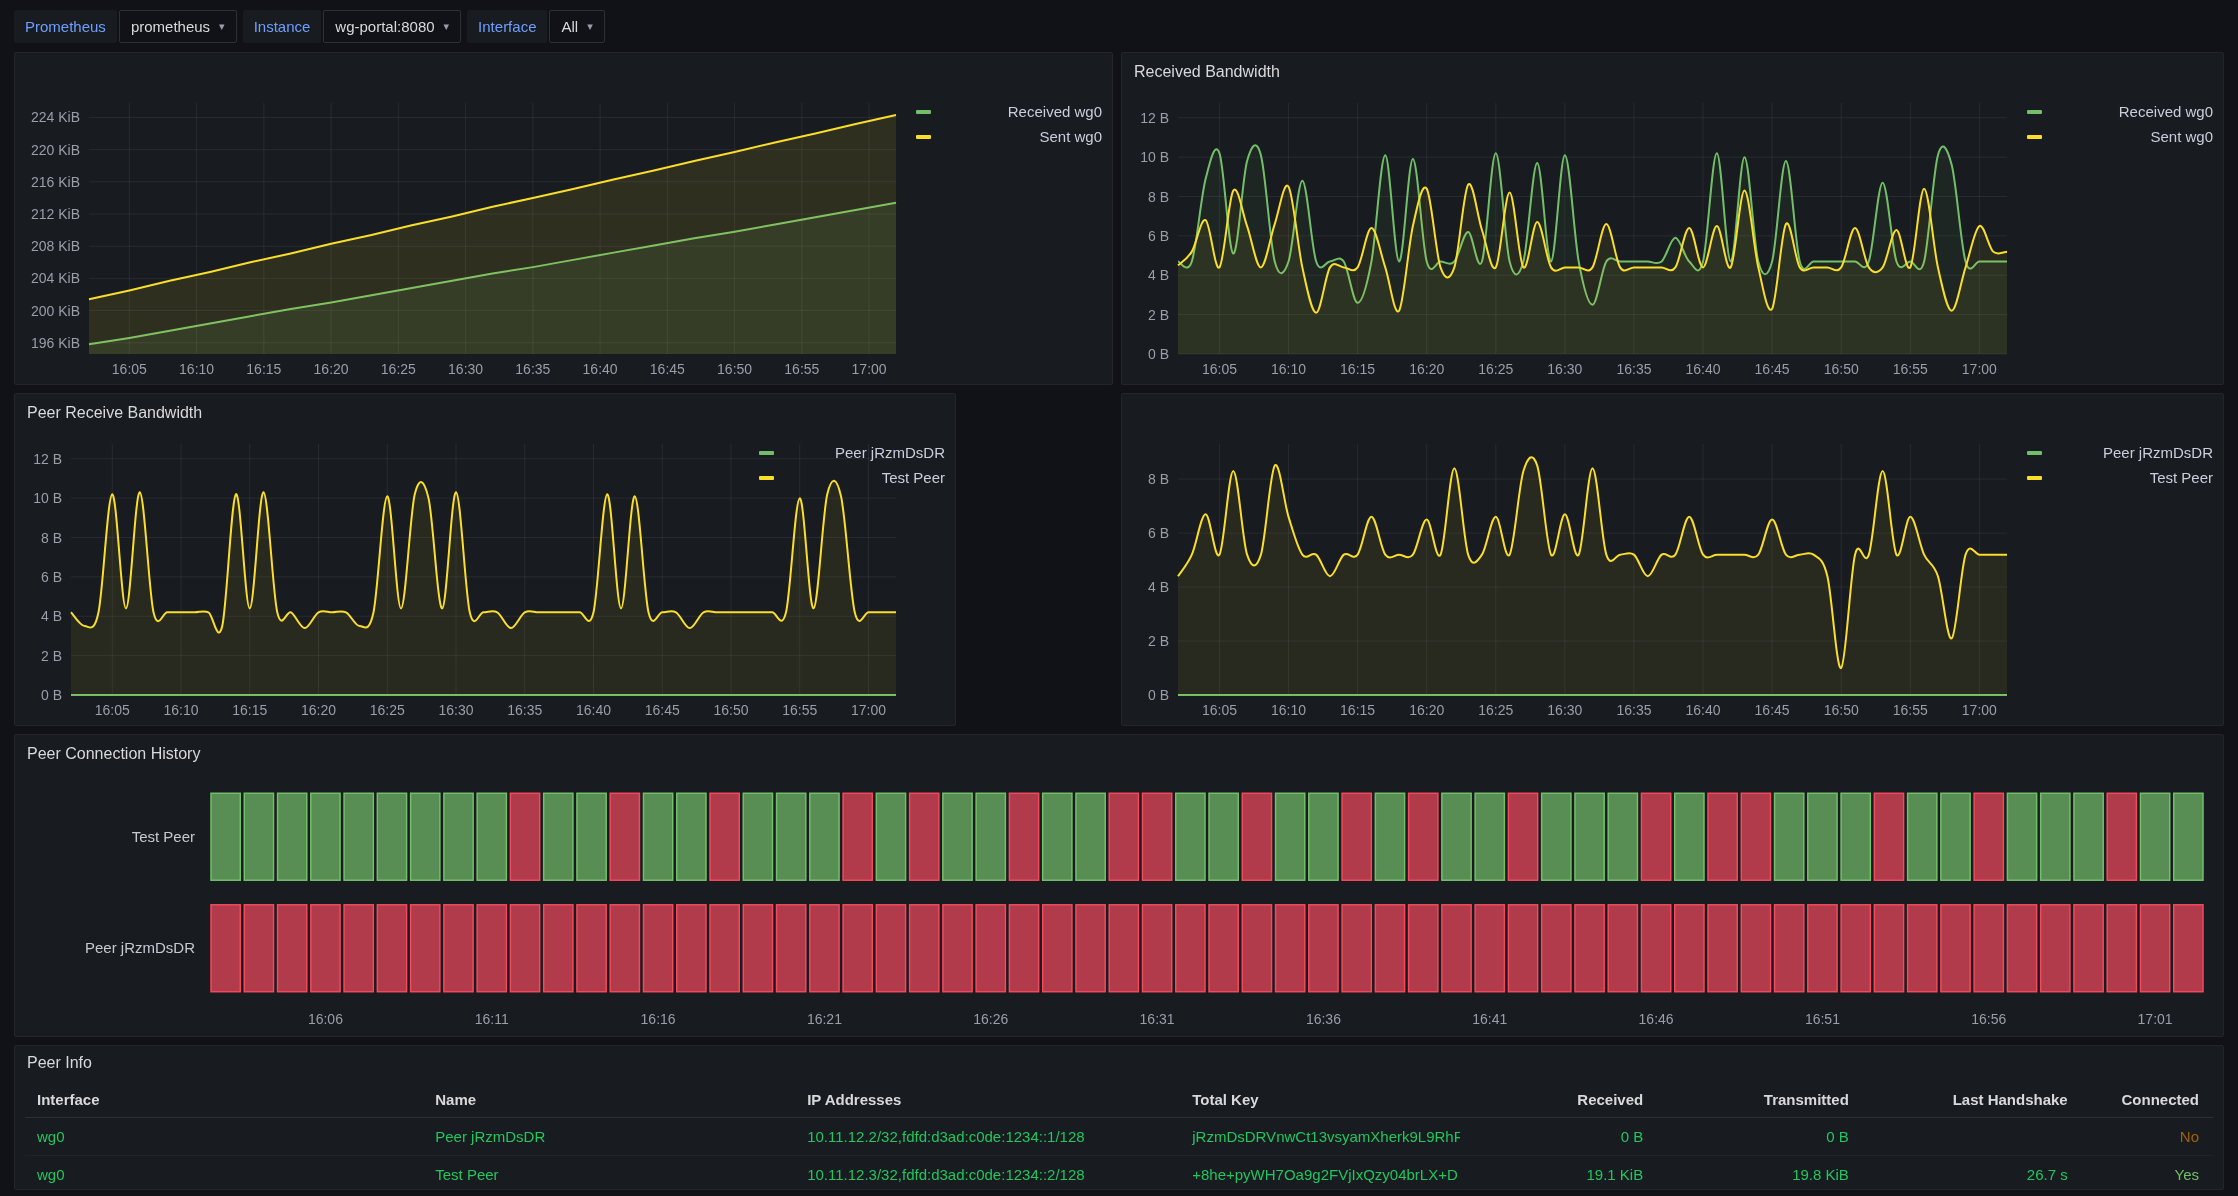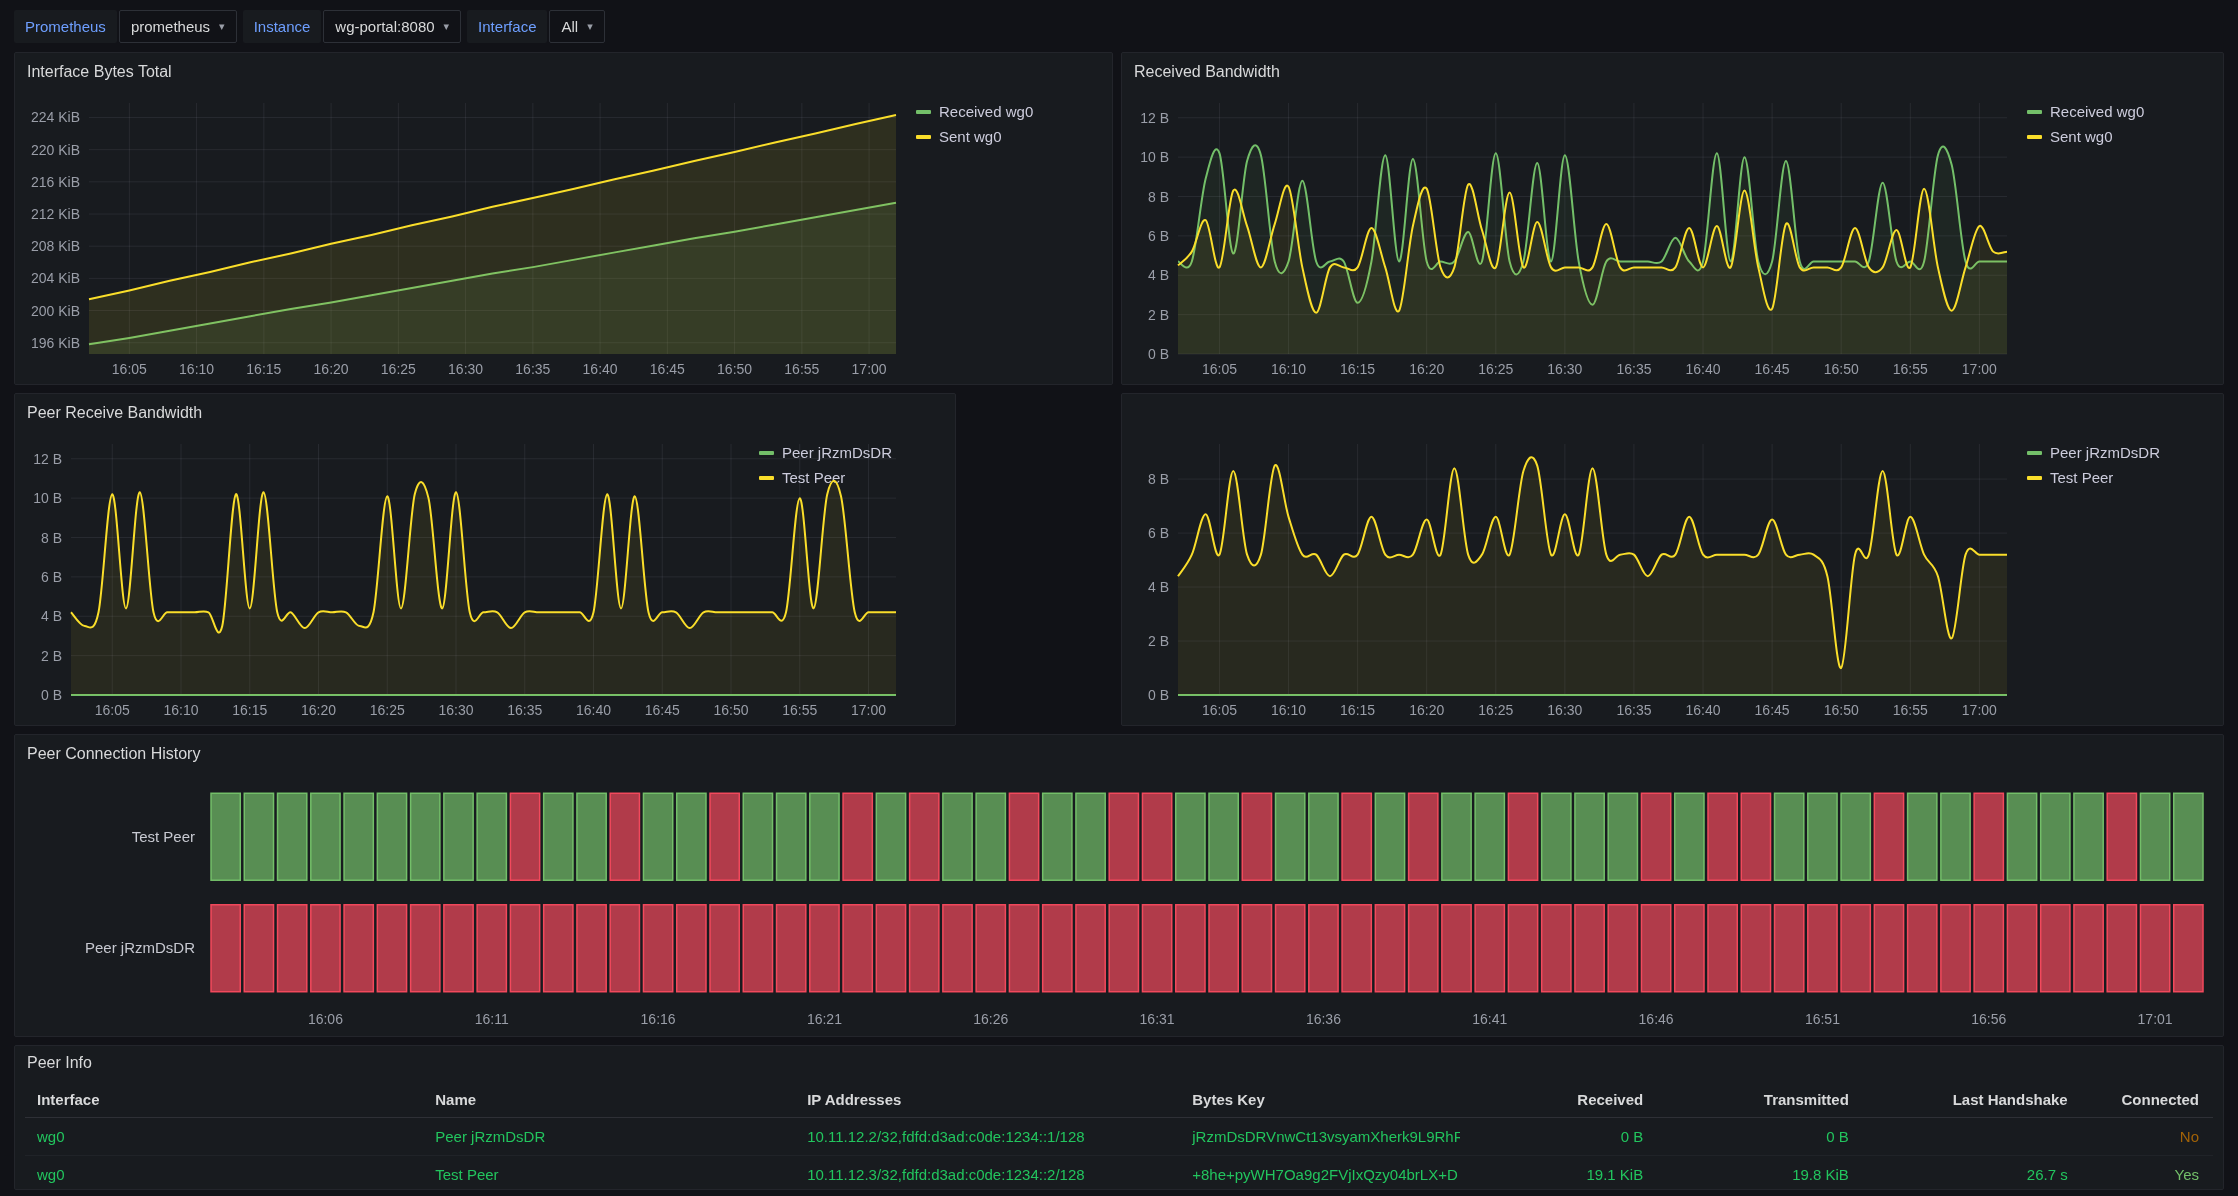--- a/index.html
+++ b/index.html
@@ -32,21 +32,21 @@
   }
   .panel-title {
     position:absolute; top:0; left:0; right:0; height:38px; line-height:38px;
     padding-left:12px; font-size:16px; font-weight:500; color:#d8d9da;
     white-space:nowrap; cursor:pointer;
   }
   .panel-body { position:absolute; top:38px; left:4px; right:4px; bottom:4px; display:flex; }
   .chart { flex:1; min-width:0; position:relative; }
   .chart svg { display:block; }
   .legend { width:200px; padding:12px 6px 0 8px; display:flex; flex-direction:column; gap:8px; }
-  .legend-item { display:flex; align-items:center; gap:8px; font-size:15px; color:#ccccdc; cursor:pointer; white-space:nowrap; }
+  .legend-item { display:flex; align-items:center; gap:8px; font-size:15px; color:#ccccdc; cursor:pointer; white-space:nowrap;justify-content:space-between; }
   .lg-marker { width:15px; height:4px; border-radius:1px; display:inline-block; flex:none; }
   svg text.tick { font-size:14px; fill:#9a9ea8; font-family:"Liberation Sans","DejaVu Sans",sans-serif; }
   svg text.rowlabel { font-size:15px; fill:#c7c9d1; font-family:"Liberation Sans","DejaVu Sans",sans-serif; }
   svg line.grid { stroke:rgba(204,204,220,0.09); stroke-width:1; }
   
   .table-wrap { position:absolute; top:36px; left:10px; right:10px; bottom:4px; overflow:hidden; }
   .ptable { width:100%; border-collapse:collapse; table-layout:fixed; font-size:15px; }
   .ptable th {
     font-weight:700; color:#d8d9da; text-align:left; padding:9px 14px 9px 12px;
     border-bottom:1px solid rgba(204,204,220,0.12); white-space:nowrap; overflow:hidden; cursor:pointer;
@@ -78,21 +78,20 @@
   <div class="var-group">
     <span class="var-label">Interface</span>
     <button class="var-value">
       <span>All</span>
       <span class="chev">▾</span>
     </button>
   </div>
 </div>
 
 <section class="panel" style="left:14px; top:52px; width:1099px; height:333px;">
-  <h2 class="panel-title">Interface Bytes Total</h2>
   <div class="panel-body">
     <div class="chart">
         <svg width="889" height="289">
           <line class="grid" x1="70" x2="877" y1="251.73717948717945" y2="251.73717948717945"></line>
           <text class="tick" x="61" y="256.73717948717945" text-anchor="end">196 KiB</text>
           <line class="grid" x1="70" x2="877" y1="219.5576923076923" y2="219.5576923076923"></line>
           <text class="tick" x="61" y="224.5576923076923" text-anchor="end">200 KiB</text>
           <line class="grid" x1="70" x2="877" y1="187.3782051282051" y2="187.3782051282051"></line>
           <text class="tick" x="61" y="192.3782051282051" text-anchor="end">204 KiB</text>
           <line class="grid" x1="70" x2="877" y1="155.19871794871793" y2="155.19871794871793"></line>
@@ -485,21 +484,21 @@
           <col style="width:9%">
           <col style="width:9.4%">
           <col style="width:10%">
           <col style="width:6%">
         </colgroup>
         <thead>
           <tr>
             <th class="">Interface</th>
             <th class="">Name</th>
             <th class="">IP Addresses</th>
-            <th class="">Bytes Key</th>
+            <th class="">Total Key</th>
             <th class="num">Received</th>
             <th class="num">Transmitted</th>
             <th class="num">Last Handshake</th>
             <th class="num">Connected</th>
           </tr>
         </thead>
         <tbody>
           <tr>
             <td class="">wg0</td>
             <td class="">Peer jRzmDsDR</td>

